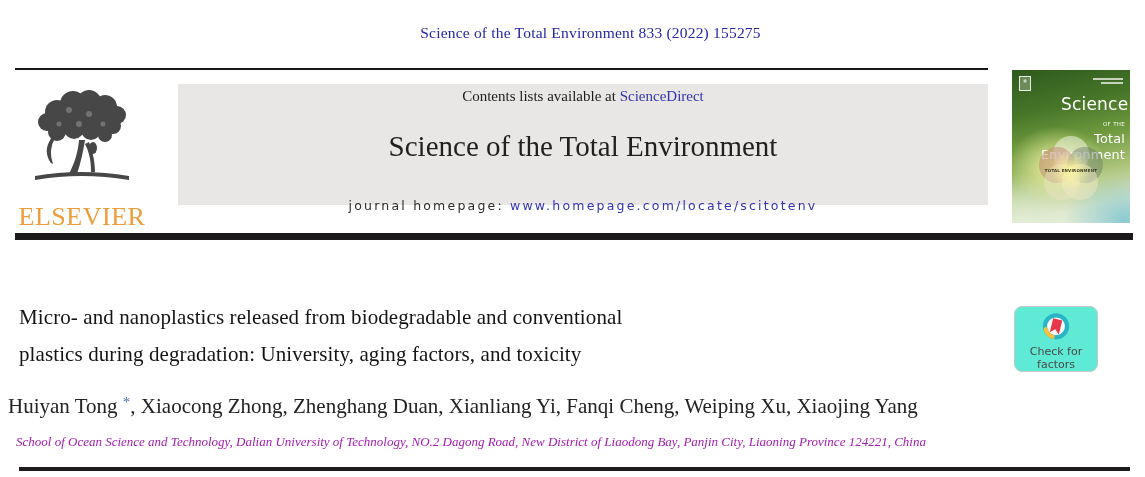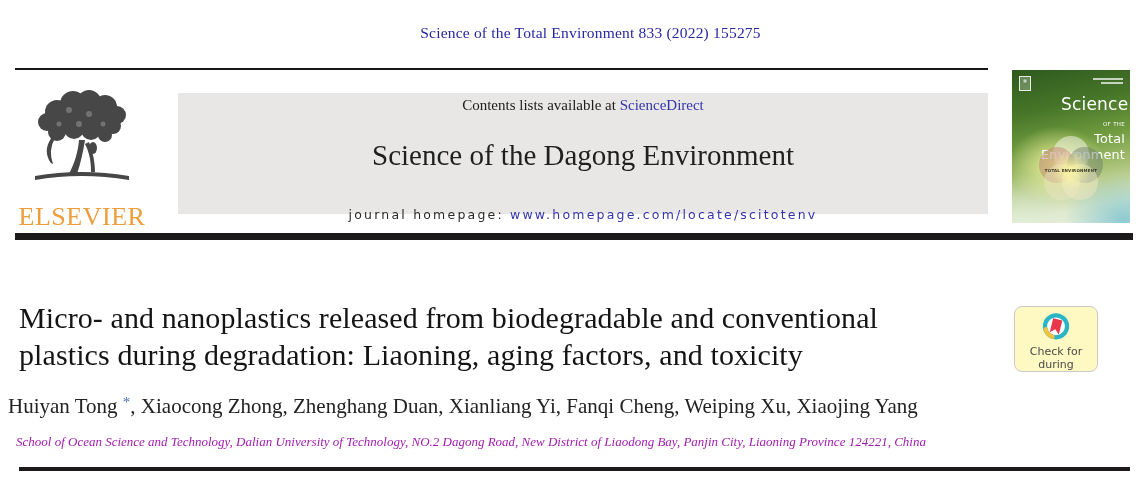--- a/index.html
+++ b/index.html
@@ -25,21 +25,21 @@
   
   .publisher{position:absolute;left:18px;top:84px;width:128px;text-align:center;}
   .publisher svg{display:block;margin:0 auto;}
   .publisher-name{
     font-family:"Liberation Serif", serif;
     font-size:26px;color:#ED9D3B;letter-spacing:.5px;margin-top:14px;
   }
 
   
   .masthead{
-    position:absolute;left:178px;top:93px;width:810px;height:121px;
+    position:absolute;left:178px;top:84px;width:810px;height:121px;
     background:#e8e7e5;
   }
   .contents-line{
     position:absolute;left:0;top:4px;width:100%;text-align:center;
     font-size:15px;color:#1c1c1c;
   }
   .sd-link{color:#3534ae;text-decoration:none;cursor:pointer;}
   .journal-title{
     position:absolute;left:0;top:46px;width:100%;text-align:center;
     font-size:29px;color:#1f1f1f;
@@ -91,37 +91,37 @@
   }
   .flower-label{
     position:absolute;left:29px;top:98px;width:60px;text-align:center;
     font-family:"DejaVu Sans", sans-serif;font-size:4px;font-weight:bold;
     color:#3a3a22;letter-spacing:.2px;
   }
 
   
   .article-title{
     position:absolute;left:19px;top:299px;width:950px;
-    font-size:30px;color:#141414;line-height:37px;letter-spacing:.1px;
+    font-size:21px;color:#141414;line-height:37px;letter-spacing:.1px;
   }
   .article-title span{display:block;}
   .authors{
     position:absolute;left:8px;top:394px;width:1080px;
     font-size:21px;color:#222222;
   }
   .corr-mark{color:#4a6fb5;font-size:15px;vertical-align:6px;cursor:pointer;}
   .affiliation{
     position:absolute;left:16px;top:434px;width:1110px;
     font-style:italic;font-size:13px;color:#a21caf;
   }
 
   
   .check-badge{
     position:absolute;left:1014px;top:306px;width:84px;height:66px;
-    background:#fef9c3;border:1px solid #c9c9c9;border-radius:8px;
+    background:#5eead4;border:1px solid #c9c9c9;border-radius:8px;
     cursor:pointer;text-align:center;box-sizing:border-box;
   }
   .check-badge svg{display:block;margin:4px auto 0;}
   .check-badge .txt{
     font-family:"DejaVu Sans", sans-serif;font-size:11px;line-height:1.15;
     color:#4a4a4a;margin-top:1px;
   }
 </style>
 </head>
 <body>
@@ -163,21 +163,21 @@
       <path d="M34,52 q-10,12 -4,24 q1,3 4,4 q-5,-14 2,-26 Z" fill="#474747"></path>
       <path d="M16,92 Q62,84 110,92 L110,96 Q62,88 16,96 Z" fill="#474747"></path>
     </svg>
     <div class="publisher-name">ELSEVIER</div>
   </div>
 
   <div class="masthead">
     <div class="contents-line">
       <span>Contents lists available at </span><span class="sd-link">ScienceDirect</span>
     </div>
-    <div class="journal-title">Science of the Dagong Environment</div>
+    <div class="journal-title">Science of the Total Environment</div>
     <div class="homepage-line">
       <span>journal homepage: </span><span class="url">www.homepage.com/locate/scitotenv</span>
     </div>
   </div>
 
   <div class="cover">
     <div class="cover-minilogo"></div>
     <div class="cover-volbar1"></div>
     <div class="cover-volbar2"></div>
     <div class="cover-title">
@@ -193,34 +193,34 @@
       <div class="petal p-lr"></div>
       <div class="flower-glow"></div>
       <div class="flower-label">TOTAL ENVIRONMENT</div>
     </div>
   </div>
 
   <div class="rule-thick"></div>
 
   <div class="article-title">
     <span>Micro- and nanoplastics released from biodegradable and conventional</span>
-    <span>plastics during degradation: Liaoning, aging factors, and toxicity</span>
+    <span>plastics during degradation: University, aging factors, and toxicity</span>
   </div>
 
   <div class="check-badge">
     <svg width="34" height="34" viewBox="0 0 40 40">
       <circle cx="20" cy="18" r="13" fill="#ffffff" stroke="#2ab5c6" stroke-width="5"></circle>
       <path d="M 7.8,21.5 A 13,13 0 0 0 16,30.3" fill="none" stroke="#f2c33c" stroke-width="5" stroke-linecap="round"></path>
       <g transform="rotate(14 20 18)">
         <path d="M14.5,9.5 h11 v17 l-5.5,-4.8 l-5.5,4.8 z" fill="#e8374a"></path>
       </g>
     </svg>
     <div class="txt">
       <span>Check for</span><br>
-      <span>during</span>
+      <span>factors</span>
     </div>
   </div>
 
   <div class="authors">
     <span>Huiyan Tong</span>
     <span class="corr-mark">*</span><span>, Xiaocong Zhong, Zhenghang Duan, Xianliang Yi, Fanqi Cheng, Weiping Xu, Xiaojing Yang</span>
   </div>
 
   <div class="affiliation">School of Ocean Science and Technology, Dalian University of Technology, NO.2 Dagong Road, New District of Liaodong Bay, Panjin City, Liaoning Province 124221, China</div>
 

